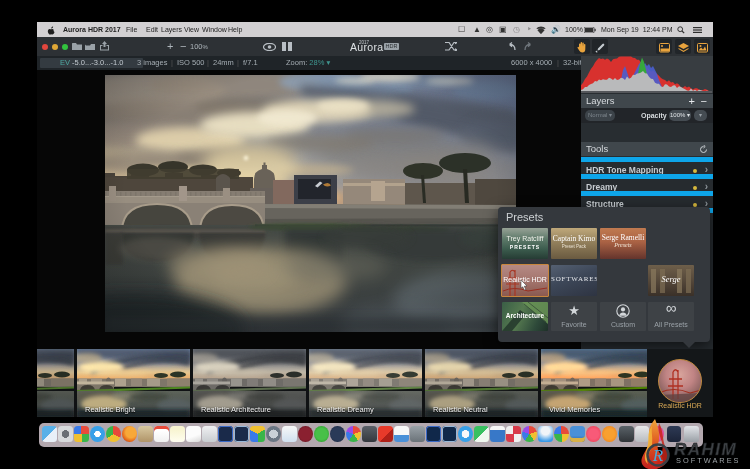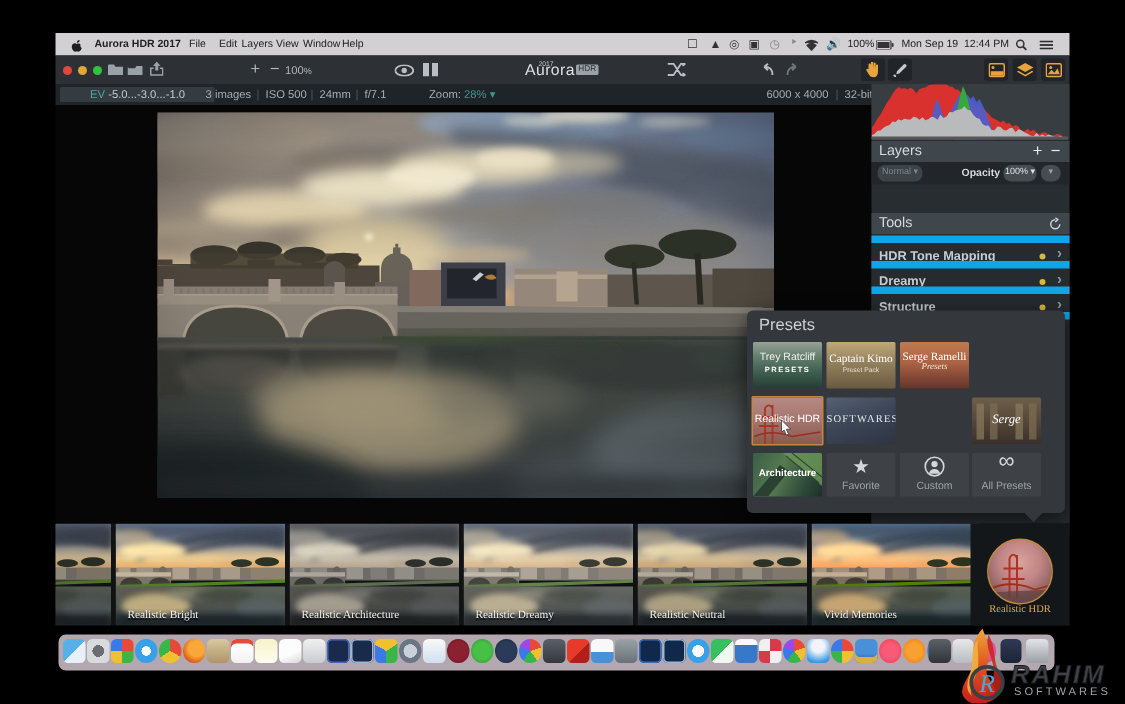--- a/index.html
+++ b/index.html
@@ -27,21 +27,21 @@
   .prow{position:absolute;left:0;width:132px;background:#262b2f;color:#c7ccd1;font-size:8.5px;font-weight:bold;border-top:5px solid #0ea5e9;}
   .dot{position:absolute;right:16px;top:6.5px;width:4px;height:4px;border-radius:50%;background:#d7b93d;}
   .chev{position:absolute;right:5px;top:0;color:#8d959b;font-size:10px;}
   
   #popup{left:498px;top:207px;width:212px;height:135px;background:#34383d;border-radius:4px;
     box-shadow:0 4px 14px rgba(0,0,0,.6);}
   .tile{position:absolute;width:46px;height:31px;border-radius:1px;overflow:hidden;color:#eee;}
   .tlabel{position:absolute;width:100%;text-align:center;font-size:7px;color:#fff;}
   .tdark{background:#3e4246;}
   
-  #strip{left:37px;top:349px;width:676px;height:68px;background:#101214;font-family:Liberation Serif, serif;}
+  #strip{left:37px;top:349px;width:676px;height:68px;background:#101214;}
   .thumb{position:absolute;top:0;width:113px;height:68px;overflow:hidden;}
   .thlabel{position:absolute;bottom:3px;left:8px;font-size:7.5px;color:#f0f0f0;text-shadow:0 1px 1px #000;}
   
   #dock{left:39px;top:423px;width:664px;height:24px;background:rgba(198,186,194,0.9);border-radius:5px;}
   .di{position:absolute;top:3px;width:14.5px;height:16px;border-radius:3.5px;}
 </style>
 </head>
 <body>
 <div id="stage">
 

